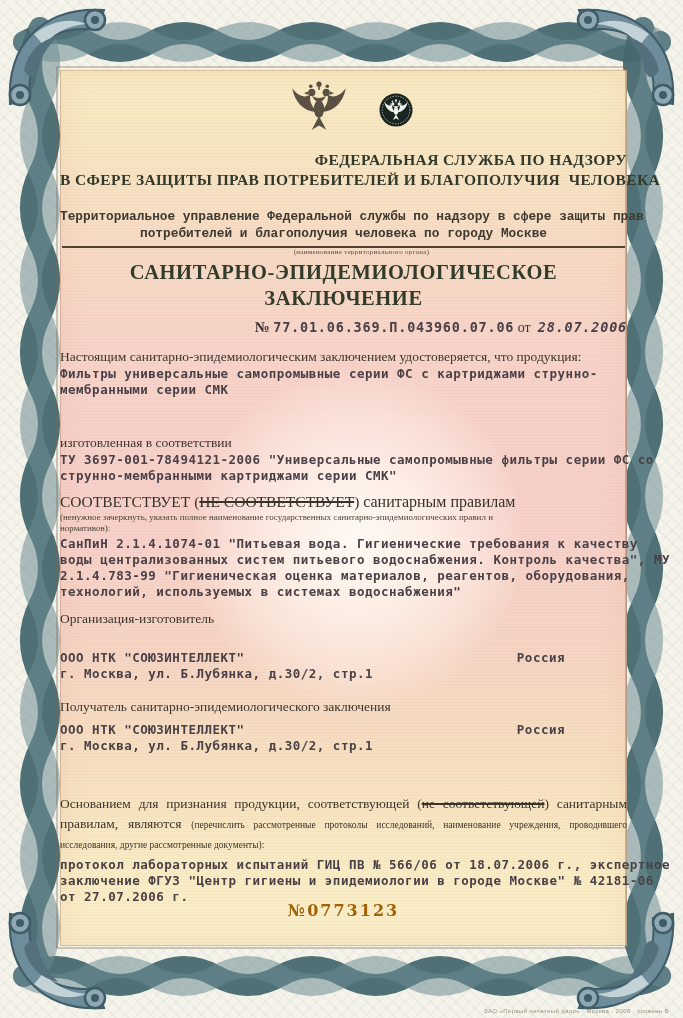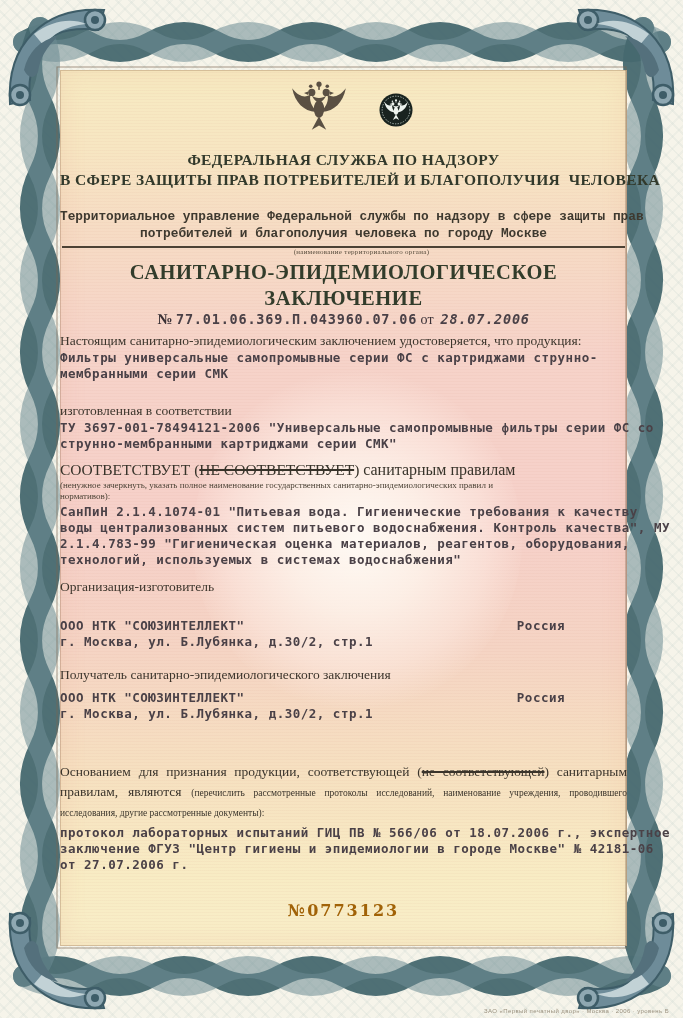--- a/index.html
+++ b/index.html
@@ -34,49 +34,49 @@
   }
   svg.corners{position:absolute;inset:0;z-index:3;pointer-events:none;}
   .content{
     position:absolute;left:60px;top:70px;width:567px;height:876px;z-index:4;
     color:#39332a;
   }
   .emblems{margin-top:8px;height:64px;display:flex;justify-content:center;gap:14px;
            transform:translateX(14px);}
   .emblems svg{display:block;}
   .agency{
-    margin-top:8px;text-align:center;font-weight:bold;font-size:15.5px;line-height:20px;
+    margin-top:8px;text-align:right;font-weight:bold;font-size:15.5px;line-height:20px;
     color:#32392b;white-space:pre;letter-spacing:.4px;
   }
   .territorial{
     margin-top:18px;text-align:center;font-family:Liberation Mono, monospace;
     font-weight:bold;font-size:12.8px;line-height:17px;color:#3e392f;white-space:pre;
   }
   .rule{margin:4px 2px 0 2px;border-top:2px solid #4c4134;}
   .caption{
     text-align:center;font-size:7px;line-height:9px;color:#564c3c;letter-spacing:.3px;padding-left:36px;
   }
   .doc-title{
     margin-top:2px;text-align:center;font-weight:bold;font-size:20.5px;line-height:26px;
     color:#323c2b;letter-spacing:.6px;
   }
   .number-line{
-    text-align:center;font-size:14px;line-height:16px;color:#3a3136;white-space:pre;
+    text-align:right;font-size:14px;line-height:32px;color:#3a3136;white-space:pre;
   }
   .num-prefix{font-weight:bold;font-size:15px;}
   .mono{font-family:"DejaVu Sans Mono",monospace;font-weight:bold;color:#4a4147;}
   .number-val{font-size:13.5px;letter-spacing:.8px;}
   .date-val{font-size:13.5px;font-style:italic;letter-spacing:.8px;}
   .serif-line{font-size:13.5px;line-height:18px;color:#3c352c;}
   .intro{margin-top:4px;}
   .typed{
     font-family:"DejaVu Sans Mono",monospace;font-weight:bold;font-size:12.5px;
     line-height:16px;color:#4a4147;white-space:pre;letter-spacing:.5px;
   }
-  .accordance-label{margin-top:20px;}
+  .accordance-label{margin-top:36px;}
   .conformity{margin-top:8px;font-size:15.5px;line-height:20px;color:#37332a;}
   .conformity .small-suffix{font-size:16px;}
   .struck{text-decoration:line-through;text-decoration-thickness:1.5px;}
   .fine{
     font-size:9px;line-height:11px;color:#4c4336;width:440px;
   }
   .section-label{margin-top:10px;font-size:13.5px;}
   .org-row{
     display:flex;justify-content:space-between;padding-right:62px;margin-top:22px;
   }

